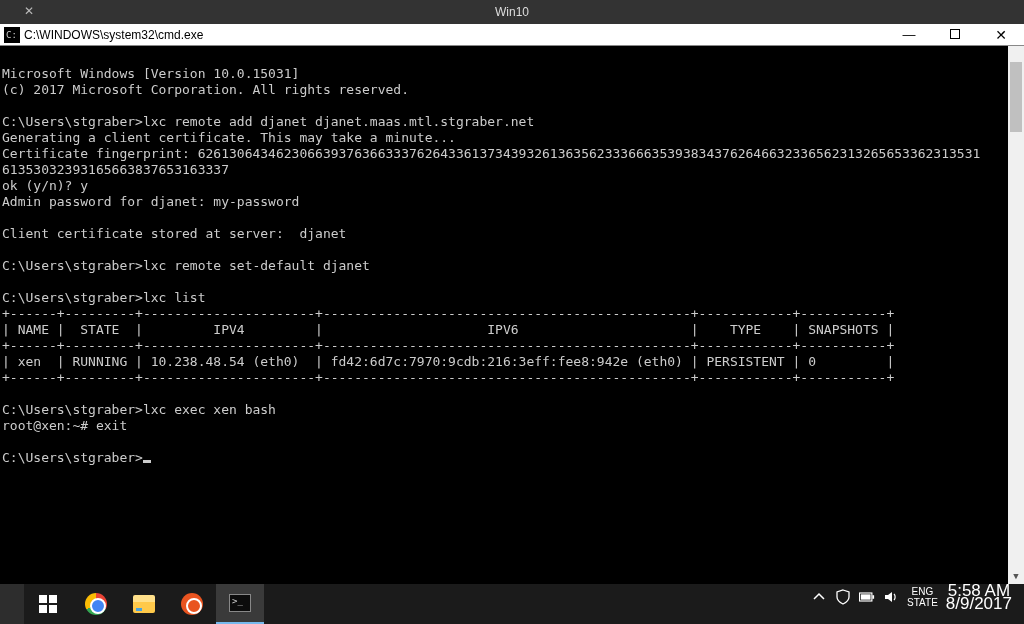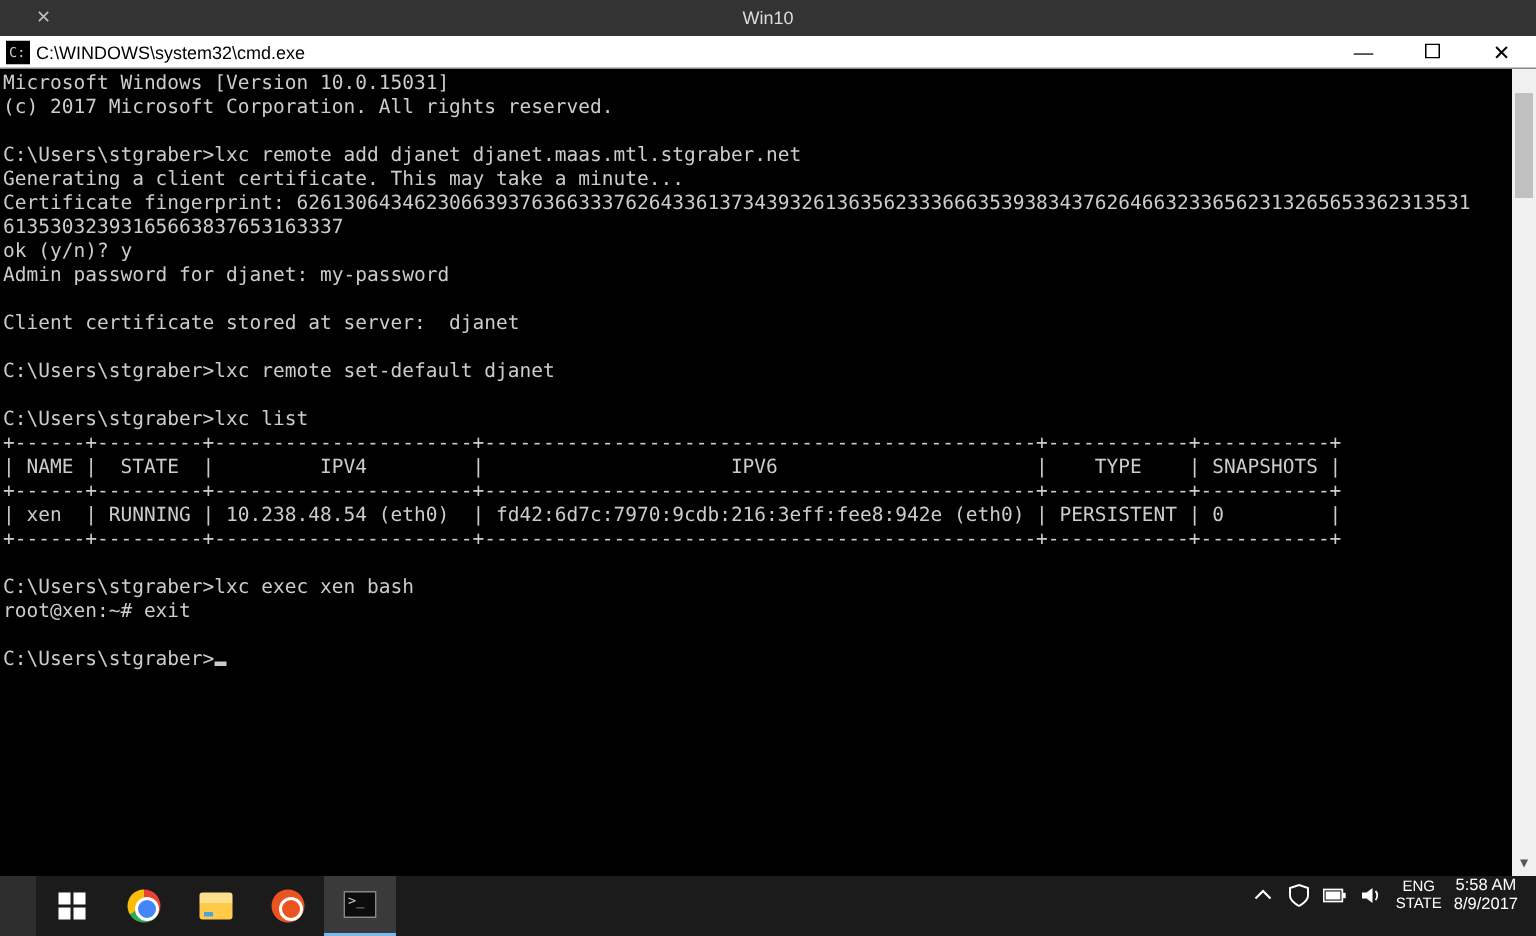--- a/index.html
+++ b/index.html
@@ -67,21 +67,21 @@
   .wbtn.close { font-size: 14px; }
   .wbtn.max svg { width: 10px; height: 10px; }
   .cmd-body {
     flex: 1;
     background: #000;
     color: #ccc;
     font-family: Consolas, "Lucida Console", monospace;
     font-size: 13px;
     line-height: 16px;
     white-space: pre;
-    padding: 2px 2px;
+    padding: 20px 2px;
     overflow: hidden;
     position: relative;
   }
   .cmd-scrollbar {
     position: absolute;
     right: 0; top: 0;
     width: 16px; height: 100%;
     background: #f0f0f0;
   }
   .cmd-sb-up, .cmd-sb-down {
@@ -198,21 +198,21 @@
     font-size: 14px;
   }
   .tray-icon svg { width: 16px; height: 16px; }
   .lang {
     font-size: 10px;
     line-height: 11px;
     text-align: center;
     cursor: pointer;
   }
   .clock {
-    font-size: 11px;
+    font-size: 17px;
     line-height: 13px;
     text-align: center;
     cursor: pointer;
     margin-right: 4px;
   }
   .notif {
     width: 18px; height: 14px;
     border: 1.5px solid #ccc;
     border-radius: 2px;
     position: relative;

